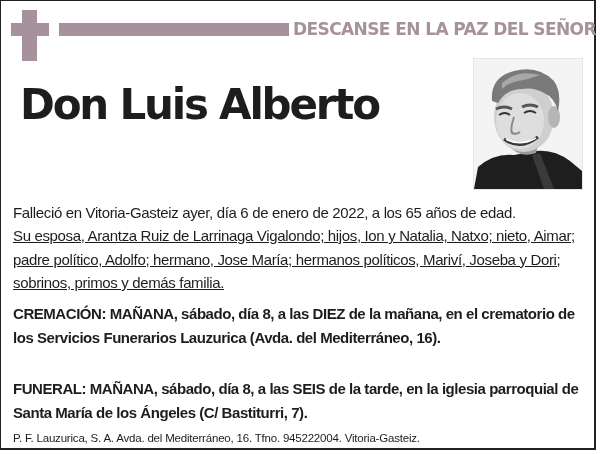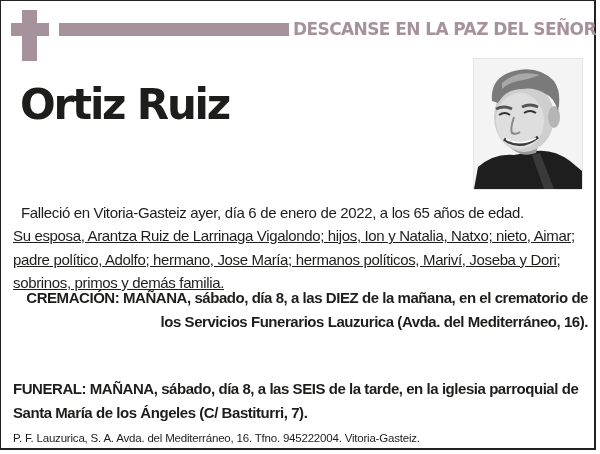--- a/index.html
+++ b/index.html
@@ -6,40 +6,40 @@
     body { width: 600px; height: 454px; position: relative; overflow: hidden; font-family: "Liberation Sans", sans-serif; color: #222; }
     .frame { position: absolute; left: 0; top: 0; width: 596px; height: 450px; border-top: 1px solid #222; border-left: 1px solid #222; border-right: 2px solid #222; border-bottom: 2px solid #222; box-sizing: border-box; }
     .cross-v { position: absolute; left: 22px; top: 10px; width: 15px; height: 51px; background: #a6929c; }
     .cross-h { position: absolute; left: 11px; top: 23px; width: 38px; height: 13px; background: #a6929c; }
     .bar { position: absolute; left: 59px; top: 23px; width: 230px; height: 13px; background: #a6929c; }
     .header-title { position: absolute; left: 293px; top: 18px; width: 290px; text-align: center; font-family: "DejaVu Sans", sans-serif; font-weight: bold; font-size: 17px; letter-spacing: -0.6px; color: #a6929c; white-space: nowrap; line-height: 22px; }
     .name { position: absolute; left: 20px; top: 78px; font-family: "DejaVu Sans", sans-serif; font-weight: bold; font-size: 42px; line-height: 53px; letter-spacing: -2.2px; color: #1d1d1b; }
     .photo { position: absolute; left: 473px; top: 58px; width: 108px; height: 130px; background: #f2f2f2; border: 1px solid #e6e6e6; overflow: hidden; }
     .text { position: absolute; left: 13px; width: 575px; font-family: "Liberation Sans", sans-serif; font-size: 15px; line-height: 23.5px; color: #1d1d1b; letter-spacing: -0.35px; }
     .text.bold { font-weight: bold; letter-spacing: -0.45px; }
-    .p1 { top: 201px; margin-left: 8px; }
+    .p1 { top: 201px; }
     .p2 { top: 224px; text-decoration: underline; }
-    .p3 { top: 286px; text-align: right; }
+    .p3 { top: 302px; }
     .p4 { top: 377px; }
     .footer { position: absolute; left: 13px; top: 432px; font-family: "Liberation Sans", sans-serif; font-size: 11.5px; color: #1d1d1b; letter-spacing: -0.2px; white-space: nowrap; }
   </style>
 </head>
 <body>
 
 <div class="frame"></div>
 
 <div>
   <div class="cross-v"></div>
   <div class="cross-h"></div>
 </div>
 <div class="bar"></div>
 <div class="header-title">DESCANSE EN LA PAZ DEL SEÑOR</div>
 
 <div class="name">
-  <div>Ortiz Ruiz</div>
+  <div>Don Luis Alberto</div>
 </div>
 
 <div class="photo">
   <svg width="108" height="130" viewBox="0 0 108 130">
     <rect width="108" height="130" fill="#f4f4f4"></rect>
 
     <path d="M0 130 L4 108 Q20 94 40 96 L62 92 Q80 90 96 102 L108 112 L108 130 Z" fill="#1e1e1e"></path>
     <path d="M58 96 L70 130 L80 130 L66 94 Z" fill="#3a3a3a"></path>
 
     <path d="M34 86 Q46 100 62 94 L66 80 L38 78 Z" fill="#9a9a9a"></path>

